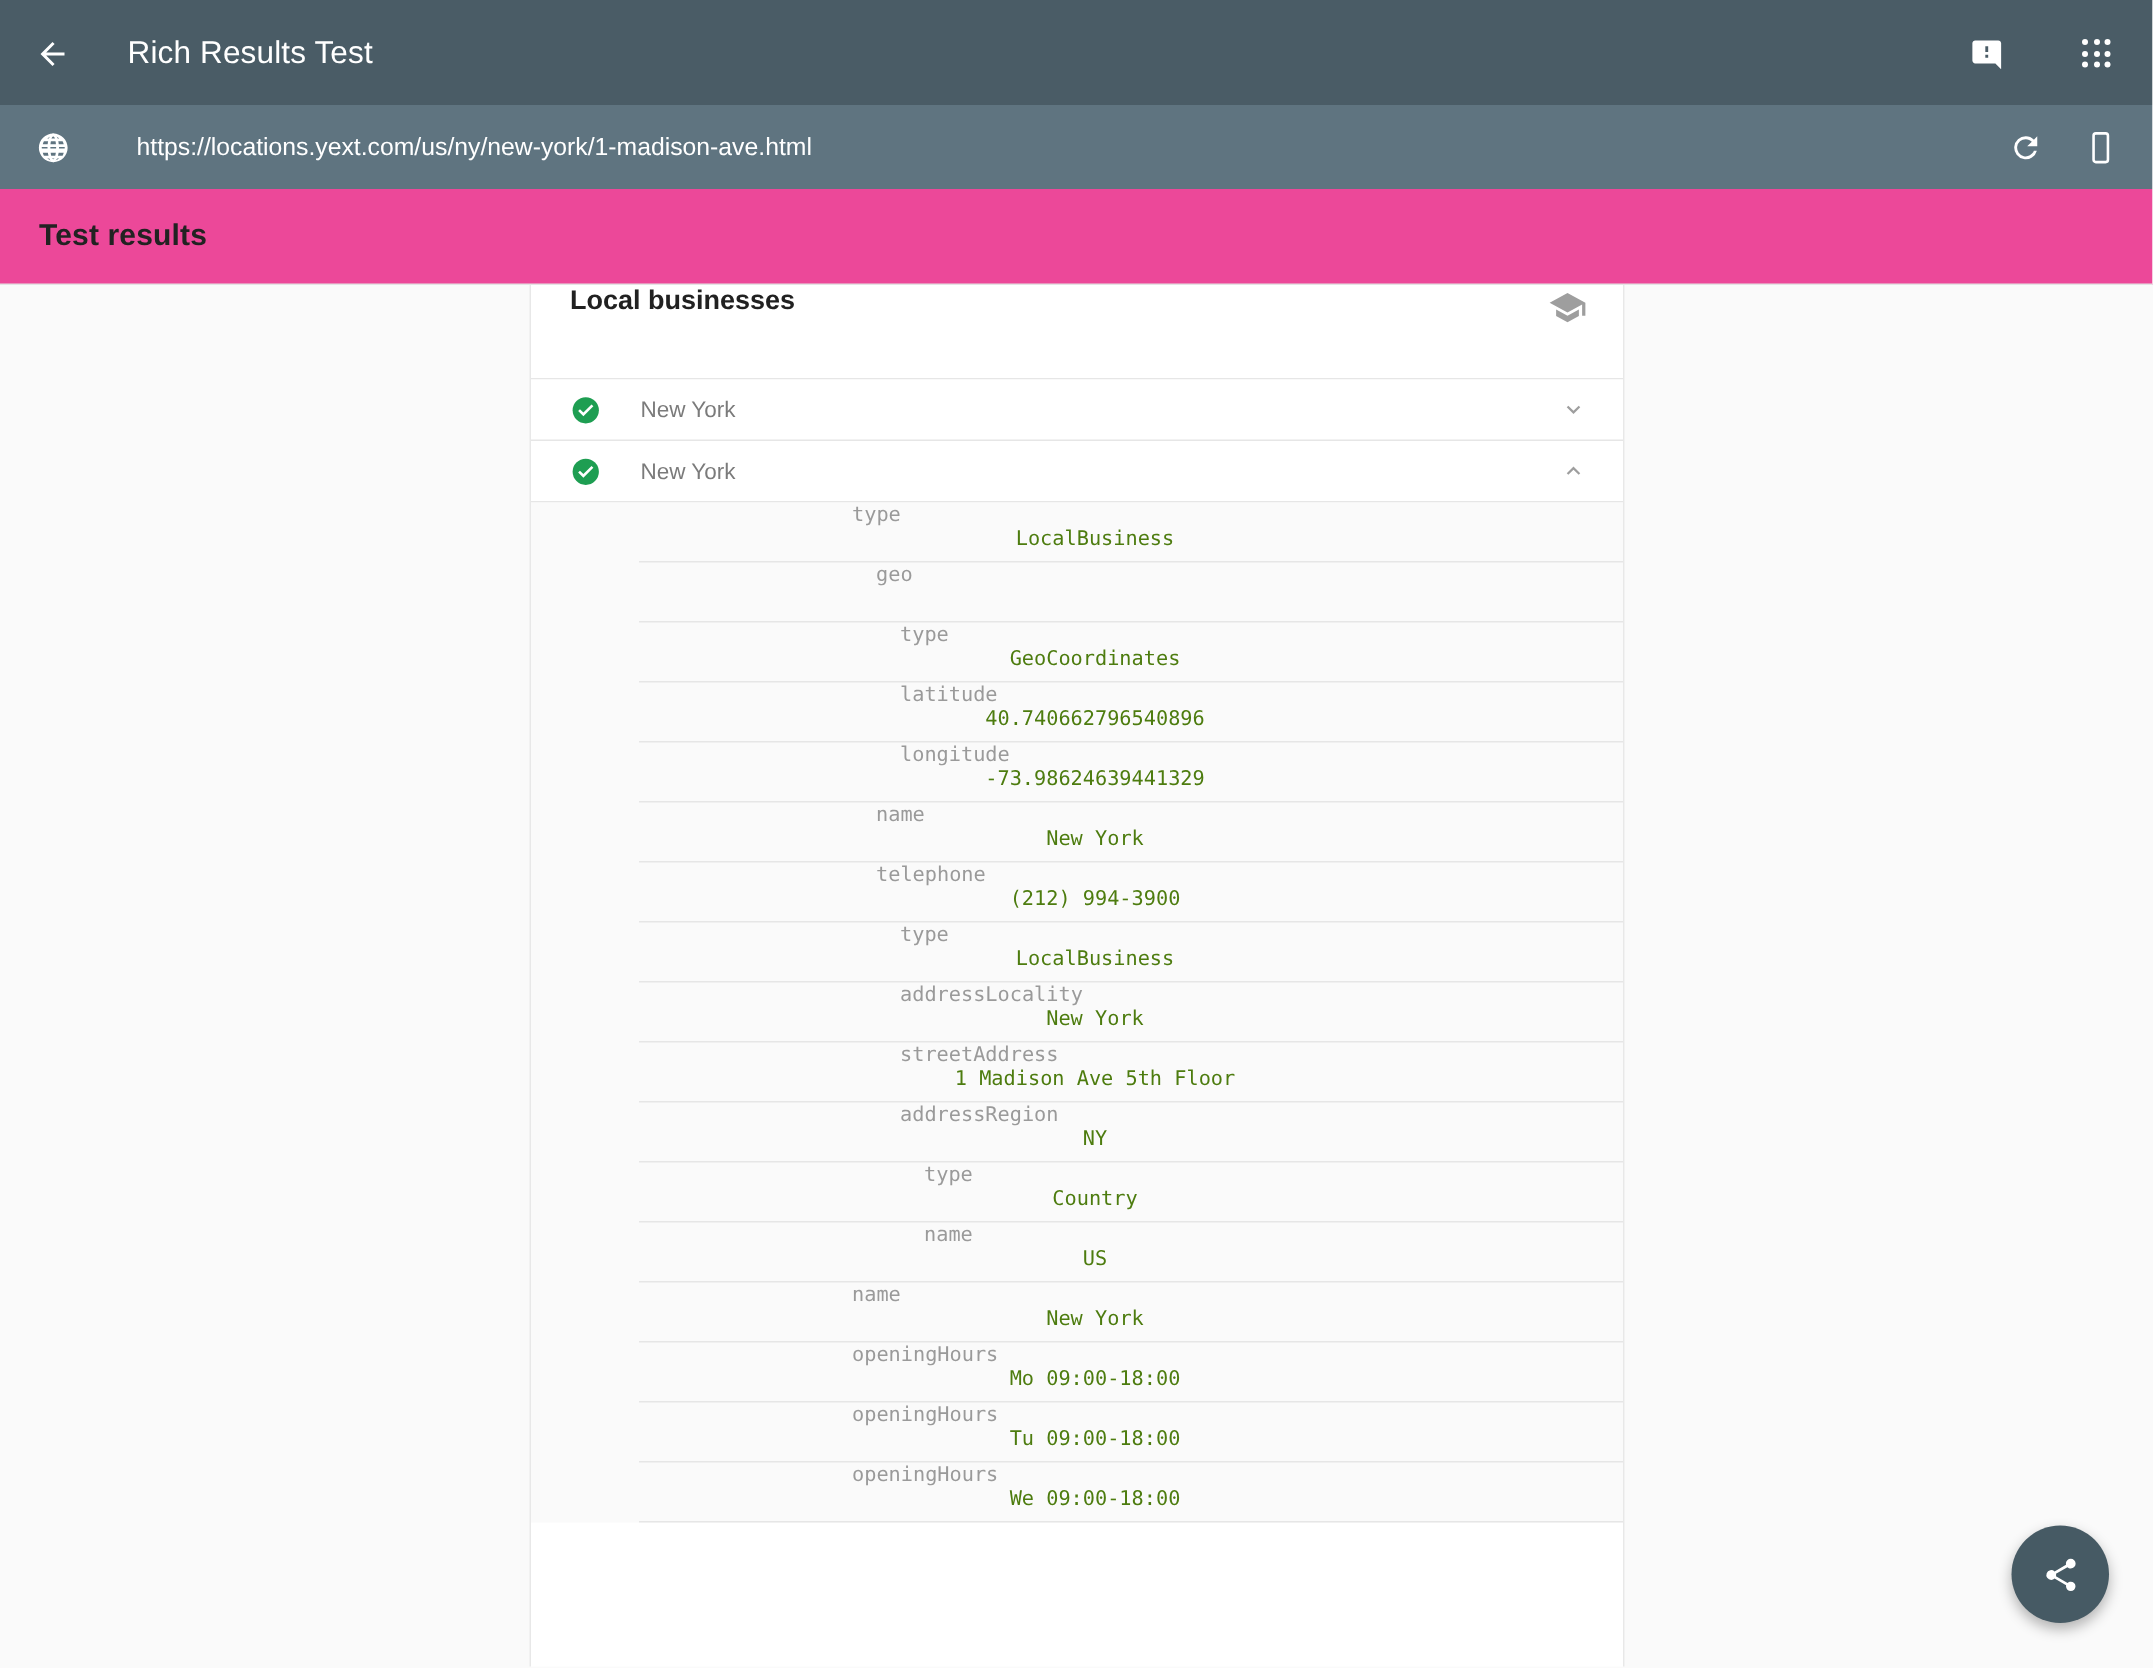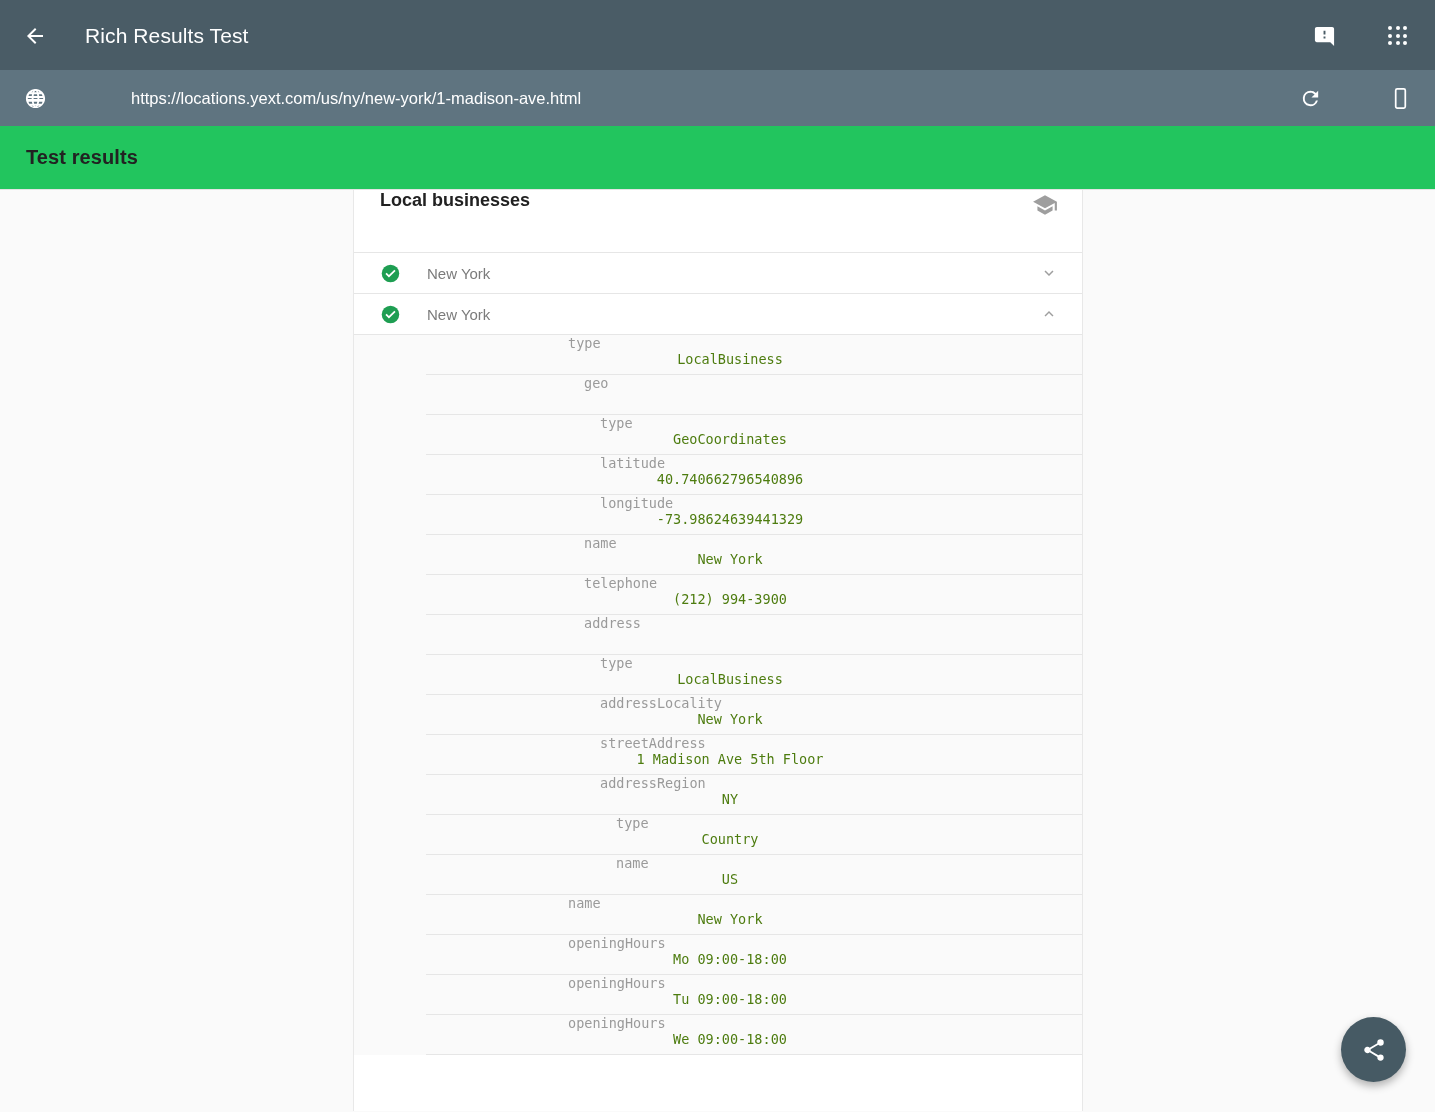--- a/index.html
+++ b/index.html
@@ -62,21 +62,20 @@
   }
 
   
   .urlbar {
     height: 56px;
     background: #5f7480;
     display: flex;
     align-items: center;
     padding: 0 18px 0 20px;
     box-sizing: border-box;
-    gap: 40px;
   }
   .urlbar-globe {
     width: 30px; height: 30px;
     display: flex; align-items: center; justify-content: center;
     flex: 0 0 auto;
   }
   .urlbar-text {
     color: #ffffff;
     font-size: 16.5px;
     margin-left: 41px;
@@ -89,21 +88,21 @@
     width: 34px; height: 34px;
     display: flex; align-items: center; justify-content: center;
     cursor: pointer;
     flex: 0 0 auto;
   }
   .urlbar-icon.device { margin-left: 16px; }
 
   
   .results-header {
     height: 64px;
-    background: #22c55e;
+    background: #ec4899;
     display: flex;
     align-items: center;
     padding-left: 26px;
     box-sizing: border-box;
     border-bottom: 1px solid #e4e4e4;
   }
   .results-header h1 {
     margin: 0;
     font-size: 20px;
     font-weight: bold;
@@ -357,24 +356,20 @@
         </div>
         <div class="detail-row">
           <div class="detail-key ind-1">name</div>
           <div class="detail-val">New York</div>
         </div>
         <div class="detail-row">
           <div class="detail-key ind-1">telephone</div>
           <div class="detail-val">(212) 994-3900</div>
         </div>
         <div class="detail-row">
-          <div class="detail-key ind-1">address</div>
-          <div class="detail-val"></div>
-        </div>
-        <div class="detail-row">
           <div class="detail-key ind-2">type</div>
           <div class="detail-val">LocalBusiness</div>
         </div>
         <div class="detail-row">
           <div class="detail-key ind-2">addressLocality</div>
           <div class="detail-val">New York</div>
         </div>
         <div class="detail-row">
           <div class="detail-key ind-2">streetAddress</div>
           <div class="detail-val">1 Madison Ave 5th Floor</div>

